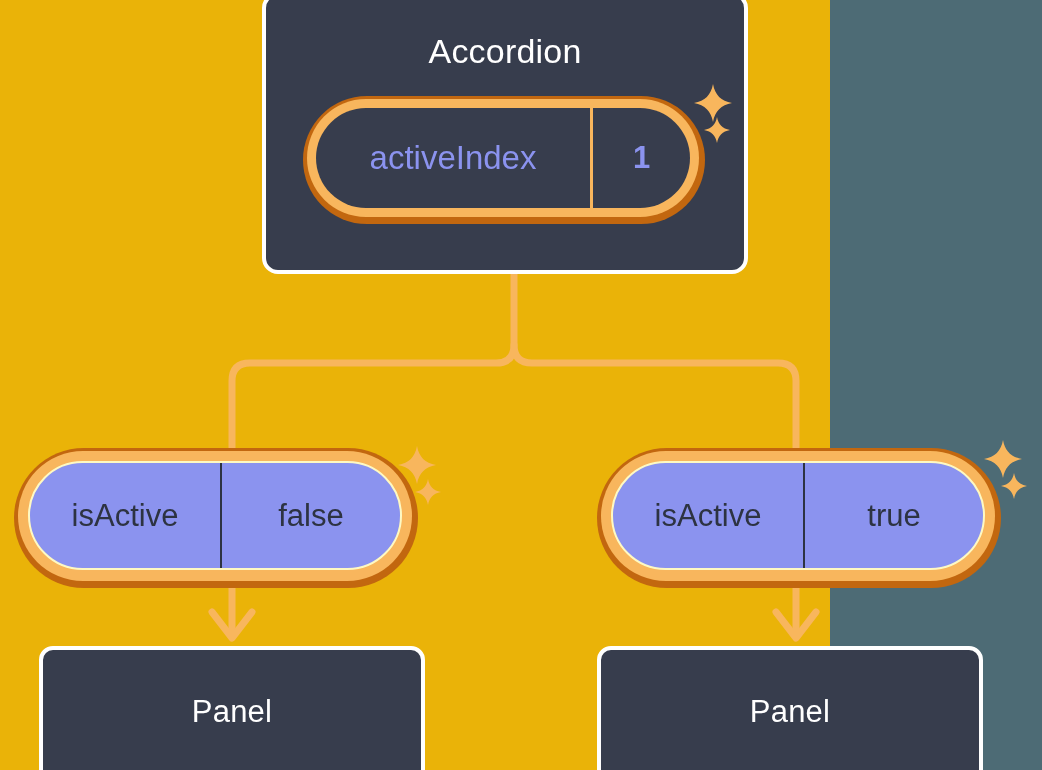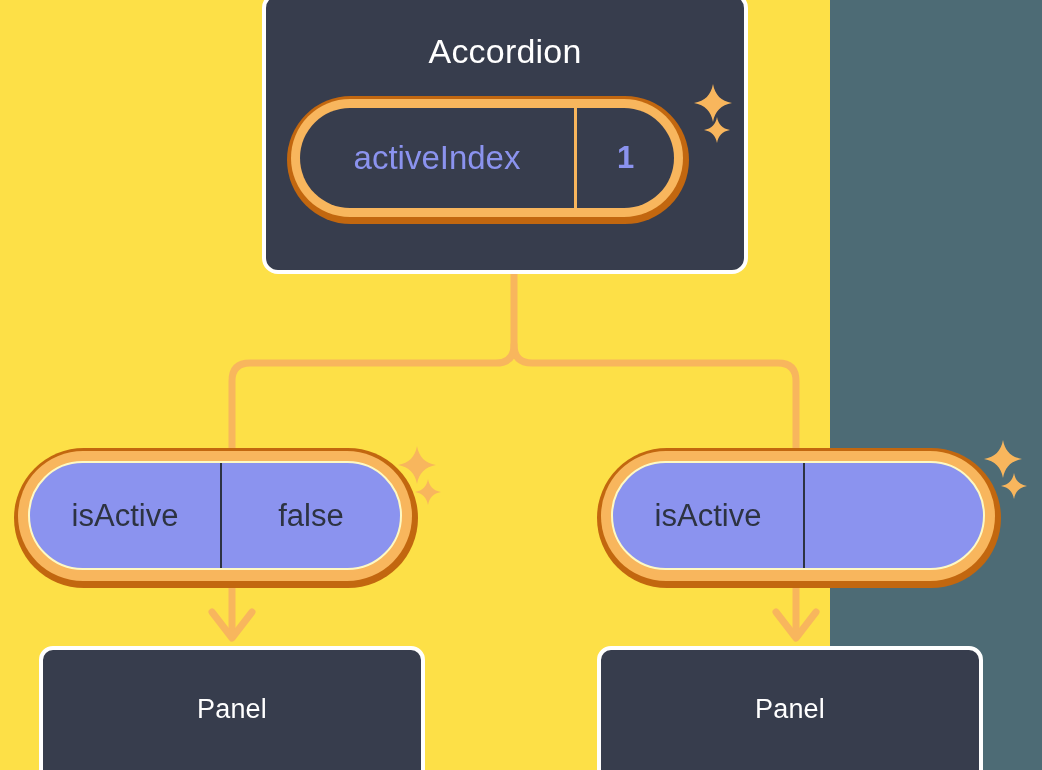--- a/index.html
+++ b/index.html
@@ -13,21 +13,21 @@
     overflow: hidden;
     background: #4d6b75;
     font-family: "Liberation Sans", sans-serif;
     -webkit-font-smoothing: antialiased;
   }
 
   #stage {
     position: relative;
     width: 830px;
     height: 770px;
-    background: #fde047;
+    background: #eab308;
   }
 
   
   #wires {
     position: absolute;
     left: 0;
     top: 0;
     width: 1042px;
     height: 770px;
     pointer-events: none;
@@ -71,21 +71,21 @@
   
   .panel-box {
     top: 646px;
     width: 386px;
     height: 150px;
     justify-content: flex-start;
     padding-top: 44px;
   }
   #panel-box-left  { left: 39px;  }
   #panel-box-right { left: 597px; }
-  .panel-box .node-title { font-size: 27px; }
+  .panel-box .node-title { font-size: 31px; }
 
   
   .pill {
     position: absolute;
     box-sizing: border-box;
     display: flex;
     align-items: stretch;
     border-radius: 999px;
   }
 
@@ -124,21 +124,21 @@
 
   .pill-key, .pill-val {
     display: flex;
     align-items: center;
     justify-content: center;
     white-space: nowrap;
   }
 
   
   #pill-activeindex {
-    left: 287px;
+    left: 303px;
     top: 96px;
     width: 402px;
     height: 128px;
   }
   #pill-activeindex .pill-inner {
     background: #373d4d;
     border: 0;
   }
   #pill-activeindex .pill-key {
     flex: 0 0 274px;
@@ -263,20 +263,21 @@
 
   <div class="node-box panel-box" id="panel-box-left">
     <span class="node-title">Panel</span>
   </div>
 
   <div class="pill pill-purple" id="pill-isactive-right">
     <span class="pill-outer"></span>
     <span class="pill-mid"></span>
     <span class="pill-inner">
       <span class="pill-key">isActive</span>
+      <span class="pill-val">true</span>
     </span>
   </div>
 
   <span class="sparkle" style="left:982px; top:438px;">
     <svg width="42" height="42" viewBox="0 0 42 42" xmlns="http://www.w3.org/2000/svg">
       <path d="M21 2 C23 13 29 19 40 21 C29 23 23 29 21 40 C19 29 13 23 2 21 C13 19 19 13 21 2 Z" fill="#f8b65d"></path>
     </svg>
   </span>
   <span class="sparkle" style="left:1000px; top:472px;">
     <svg width="28" height="28" viewBox="0 0 28 28" xmlns="http://www.w3.org/2000/svg">

